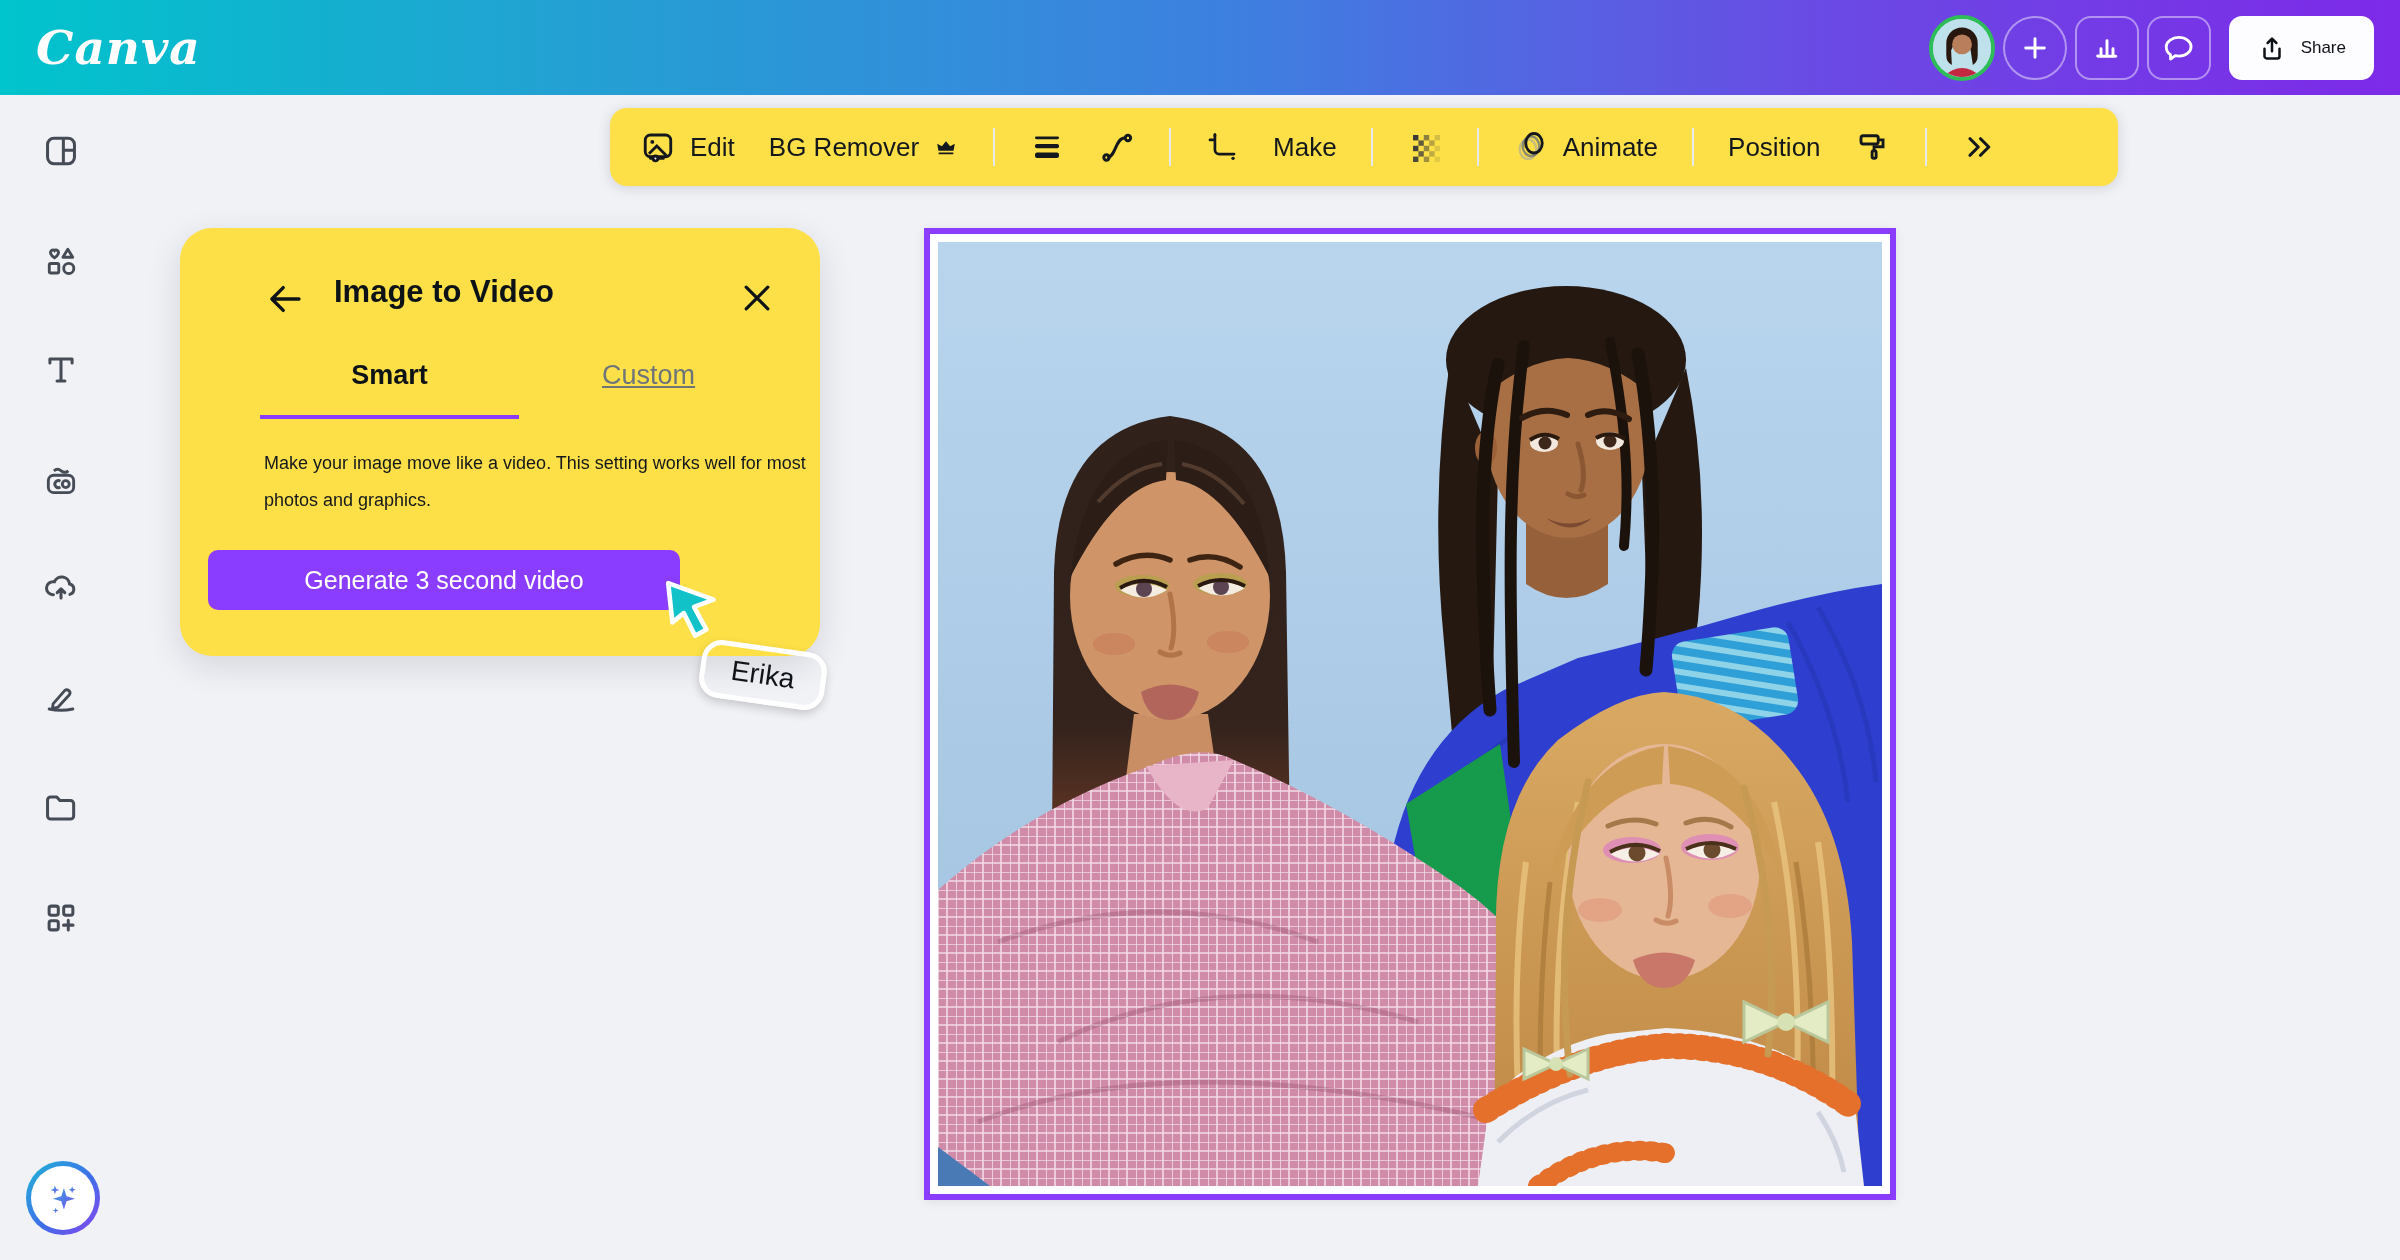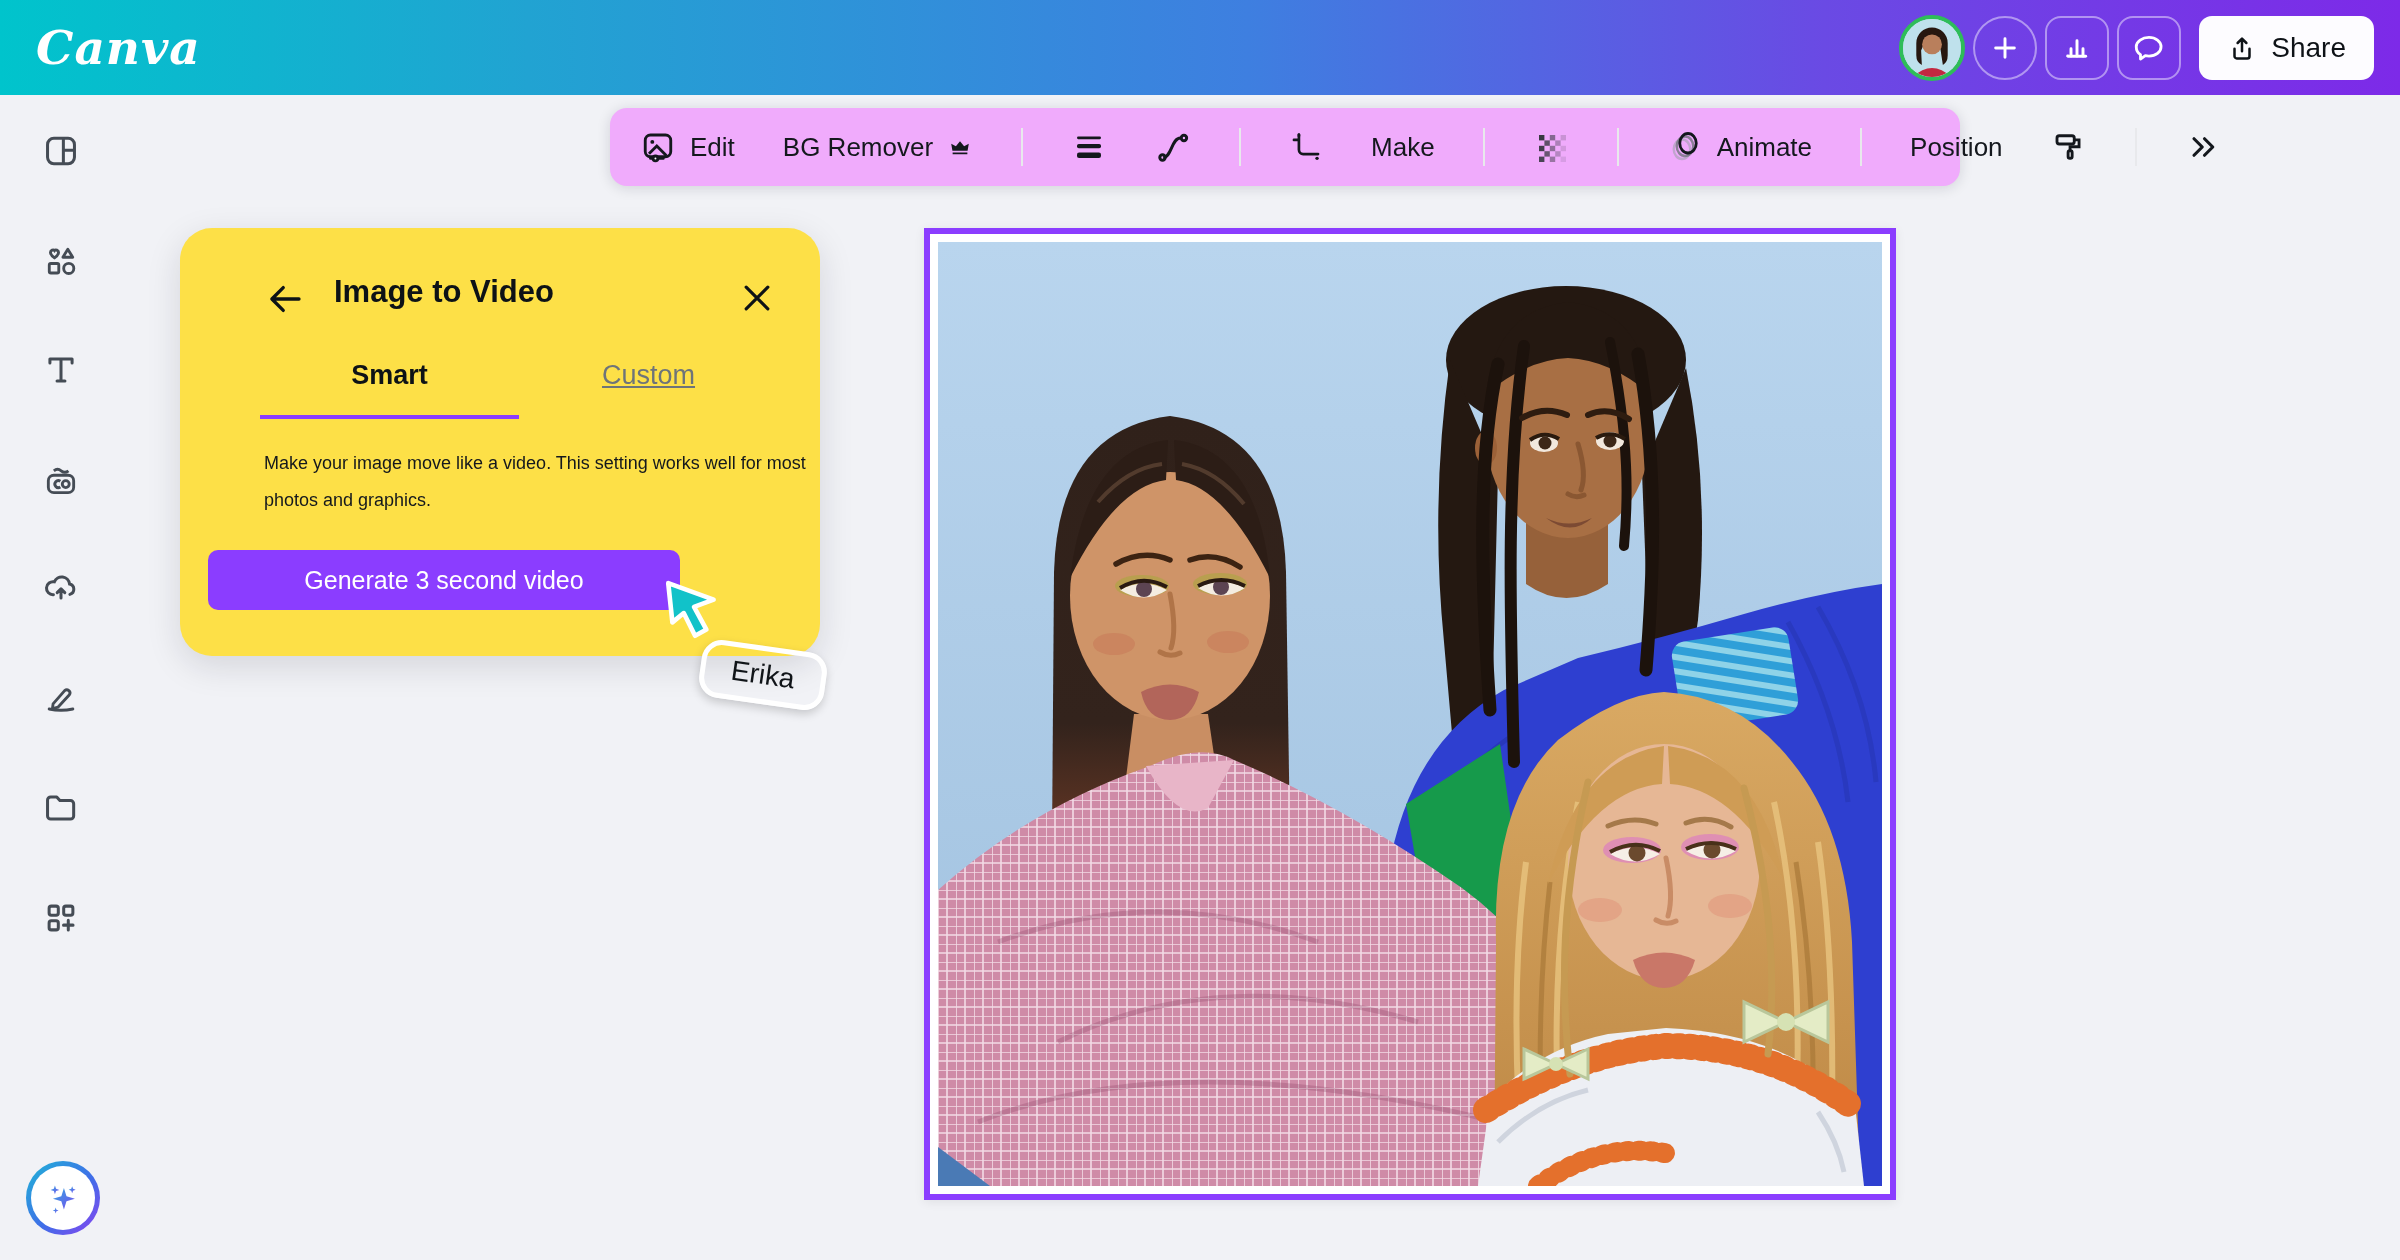--- a/index.html
+++ b/index.html
@@ -22,42 +22,42 @@
     background:#bfe1ec; flex:none; cursor:pointer;
   }
   .hbtn {
     width:64px; height:64px; display:flex; align-items:center; justify-content:center;
     background:transparent; border:2px solid rgba(255,255,255,.45); cursor:pointer; flex:none;
   }
   .hbtn.circle { border-radius:50%; }
   .hbtn.square { border-radius:16px; }
   .share-btn {
     height:64px; margin-left:10px; padding:0 28px; border:none; border-radius:13px;
-    background:#fdfcff; color:#0e1217; font-size:28px; font-weight:500;
+    background:#fdfcff; color:#0e1217; font-size:17px; font-weight:500;
     display:flex; align-items:center; gap:14px; cursor:pointer;
     font-family:"Liberation Sans", sans-serif;
   }
 
   
   .sidebar { position:absolute; left:0; top:95px; width:122px; height:1165px; z-index:10; }
   .side-icon {
     position:absolute; left:41px; width:40px; height:40px; cursor:pointer;
     display:flex; align-items:center; justify-content:center; background:none; border:none;
   }
   .ai-btn {
     position:absolute; left:26px; top:1066px; width:74px; height:74px; border-radius:50%;
     padding:5px; background:linear-gradient(135deg,#1fb6d6,#3f6ee8 55%,#8a43f0); border:none; cursor:pointer;
   }
   .ai-btn .inner { width:100%; height:100%; border-radius:50%; background:#fff; display:flex; align-items:center; justify-content:center; }
 
   
   .toolbar {
-    position:absolute; left:610px; top:108px; width:1350px; height:78px; z-index:25;
-    background:#f0abfc; border-radius:17px; box-shadow:0 2px 14px rgba(20,24,40,.14);
-    display:flex; align-items:center; padding:0 30px; gap:48px;
+    position:absolute; left:610px; top:108px; width:1508px; height:78px; z-index:25;
+    background:#fde047; border-radius:17px; box-shadow:0 2px 14px rgba(20,24,40,.14);
+    display:flex; align-items:center; padding:0 30px; gap:34px;
   }
   .tb-item {
     display:flex; align-items:center; gap:14px; background:none; border:none; cursor:pointer;
     font-size:26px; color:#14181d; font-family:"Liberation Sans", sans-serif; white-space:nowrap;
   }
   .tb-sep { width:2px; height:38px; background:#e8e9ec; flex:none; }
 
   
   .panel {
     position:absolute; left:180px; top:228px; width:640px; height:428px; z-index:30;

